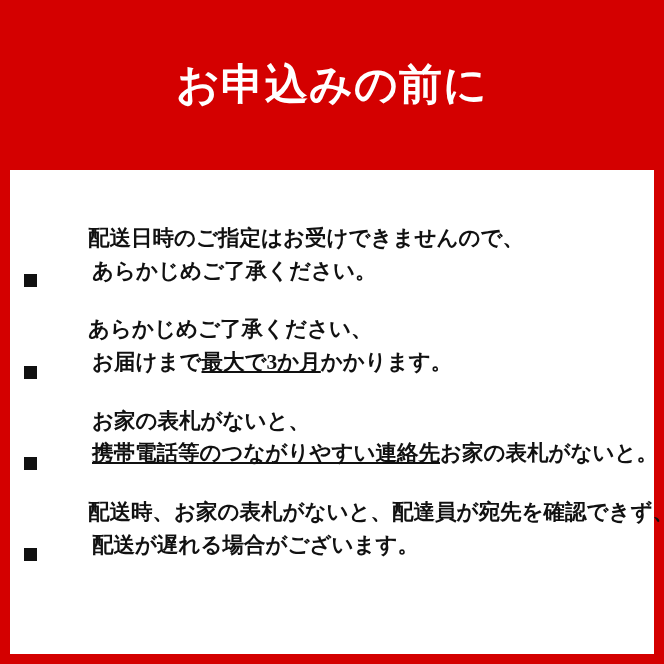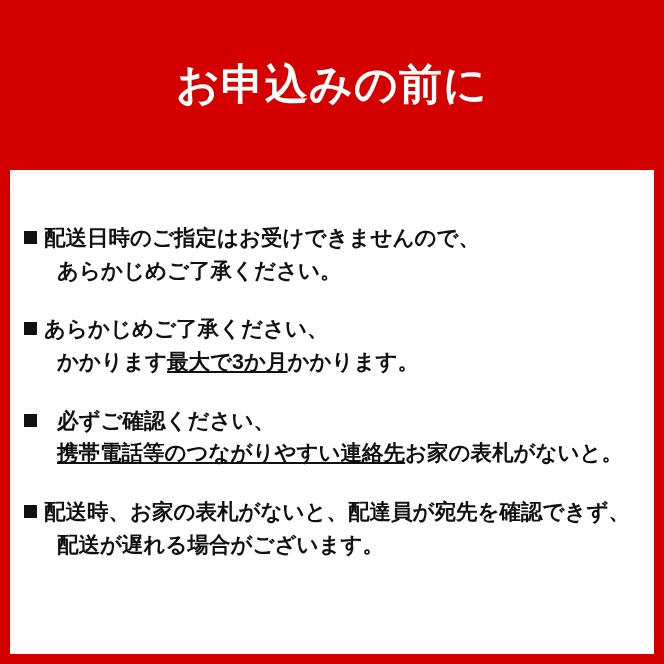--- a/index.html
+++ b/index.html
@@ -58,22 +58,23 @@
     left: 10px;
     top: 170px;
     width: 644px;
     height: 484px;
     background: #ffffff;
     box-sizing: border-box;
     padding: 52px 20px 0 14px;
   }
   .bullet-item {
     display: flex;
-    align-items: flex-start;
+    align-items: flex-end;
     margin-bottom: 26px;
+    gap: 44px;
   }
   .bullet-square {
     flex: 0 0 auto;
     width: 13px;
     height: 13px;
     background: #111111;
     margin-top: 9px;
     margin-right: 7px;
   }
   .bullet-text {
@@ -81,25 +82,26 @@
     line-height: 1.52;
     color: #111111;
     font-weight: bold;
     letter-spacing: 0px;
   }
   .bullet-text .line {
     display: block;
     white-space: nowrap;
   }
   .bullet-text .line.indent {
-    margin-left: 13px;
+    margin-left: 4px;
   }
   .u {
     text-decoration: underline;
     text-underline-offset: 2px;
+    font-family: Liberation Serif, serif;
   }
 </style>
 </head>
 <body>
 
 <div class="poster">
 
   <div class="header-band">
     <div class="header-line">お申込みの前に</div>
   </div>
@@ -115,28 +117,28 @@
       <div class="bullet-text">
         <span class="line">配送日時のご指定はお受けできませんので、</span>
         <span class="line indent">あらかじめご了承ください。</span>
       </div>
     </div>
 
     <div class="bullet-item">
       <div class="bullet-square"></div>
       <div class="bullet-text">
         <span class="line">あらかじめご了承ください、</span>
-        <span class="line indent"><span>かかります</span><span class="u">最大で3か月</span><span>かかります。</span></span>
+        <span class="line indent"><span>お届けまで</span><span class="u">最大で3か月</span><span>かかります。</span></span>
       </div>
     </div>
 
     <div class="bullet-item">
       <div class="bullet-square"></div>
       <div class="bullet-text">
-        <span class="line indent">必ずご確認ください、</span>
+        <span class="line indent">お家の表札がないと、</span>
         <span class="line indent"><span></span><span class="u">携帯電話等のつながりやすい連絡先</span><span>お家の表札がないと。</span></span>
       </div>
     </div>
 
     <div class="bullet-item">
       <div class="bullet-square"></div>
       <div class="bullet-text">
         <span class="line">配送時、お家の表札がないと、配達員が宛先を確認できず、</span>
         <span class="line indent">配送が遅れる場合がございます。</span>
       </div>

